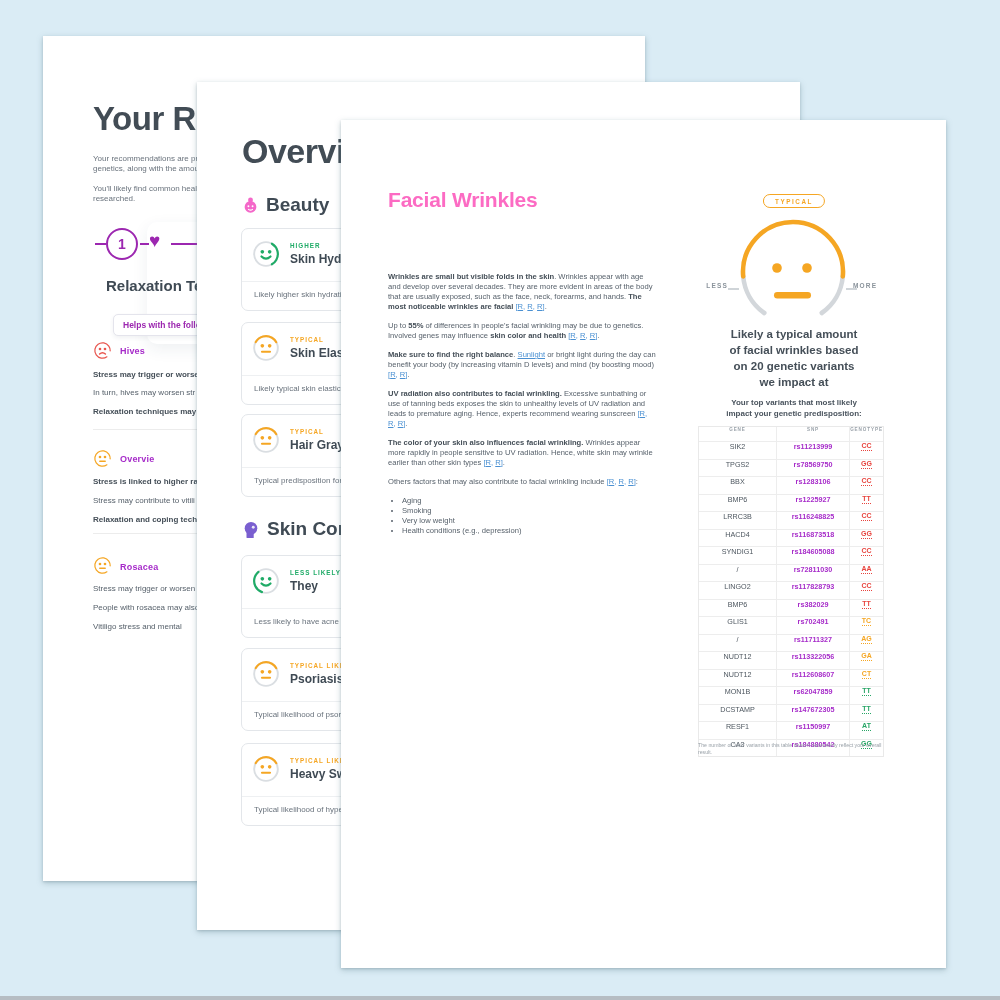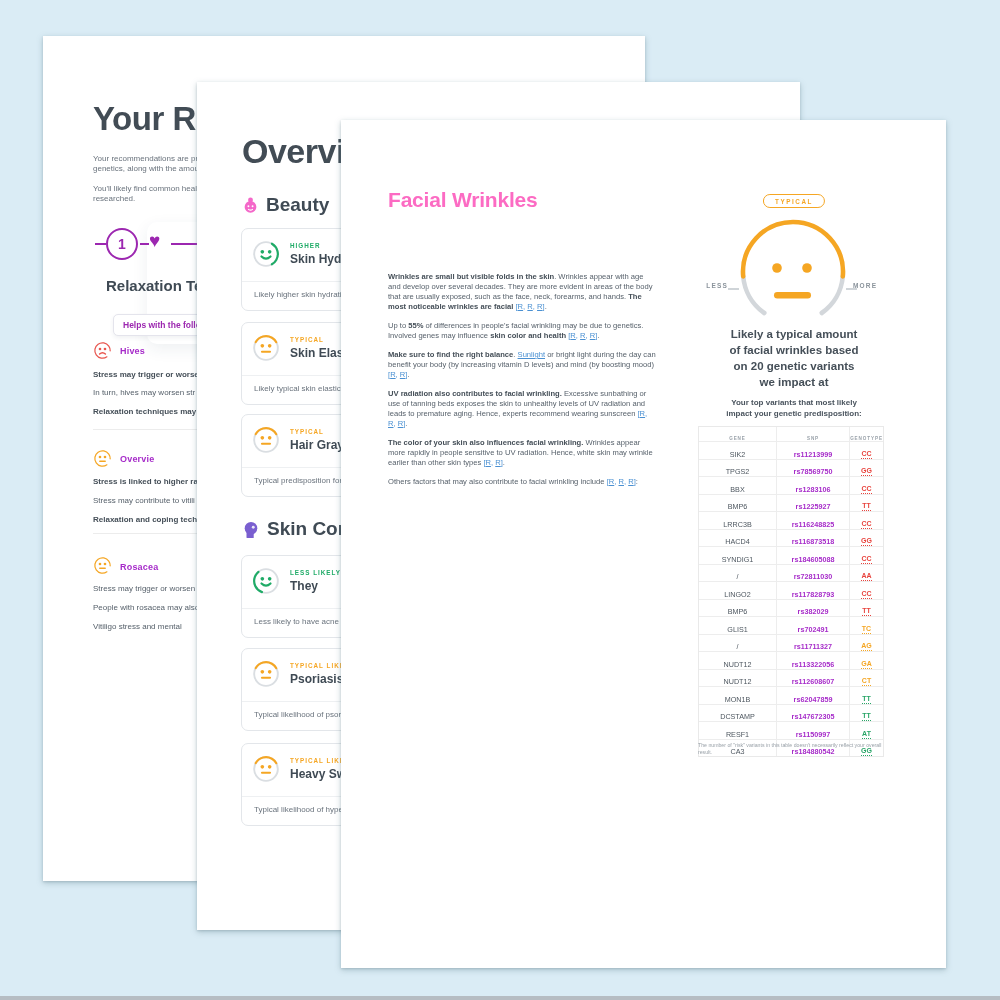--- a/index.html
+++ b/index.html
@@ -75,21 +75,21 @@
   .gauge-svg .garc{fill:none;stroke-width:4.6;stroke-linecap:round;}
   .gless{left:353px;top:162px;width:34px;text-align:right;}
   .gmore{left:512px;top:162px;width:40px;text-align:left;}
   .gside{font-size:6.5px;font-weight:700;letter-spacing:1.2px;color:#8a939b;}
   .gtick{top:168px;width:11px;height:1.5px;background:#cfd4d8;}
   .result-line{left:340px;width:226px;text-align:center;font-size:11.5px;font-weight:700;color:#454f58;line-height:16px;}
   .tintro-line{left:340px;width:226px;text-align:center;font-size:8px;font-weight:600;color:#4a545e;line-height:11px;}
   .vtable{left:357px;top:306px;width:186px;border:1px solid #e9e9e9;box-sizing:border-box;}
   .vrow{display:grid;grid-template-columns:77px 73px 34px;border-top:1px solid #ededed;}
   .vrow:first-child{border-top:none;}
-  .vcell{border-left:1px solid #ededed;display:flex;align-items:flex-end;justify-content:center;height:16.5px;box-sizing:border-box;}
+  .vcell{border-left:1px solid #ededed;display:flex;align-items:flex-start;justify-content:center;height:16.5px;box-sizing:border-box;}
   .vcell:first-child{border-left:none;}
   .vhead .vcell{height:14px;}
   .vhead .vcell span{font-size:4.6px;font-weight:700;letter-spacing:.9px;color:#9aa2aa;}
   .gene{font-size:7.2px;color:#4d565f;}
   .snp{font-size:7.2px;font-weight:600;color:#a62bc9;}
   .gt{font-size:7px;font-weight:700;border-bottom:1px dotted currentColor;line-height:8px;}
   .gt.red{color:#e8433d;} .gt.orange{color:#f5a623;} .gt.green{color:#27a566;}
   .footnote{left:357px;top:622px;width:186px;font-size:5.2px;line-height:7px;color:#99a1a8;}
 
   .bottom-strip{left:0;bottom:0;width:1000px;height:4px;background:#b6bdc3;z-index:10;}
@@ -259,20 +259,26 @@
 <div class="page page-front">
   <div class="abs fp-title nowrap">Facial Wrinkles</div>
 
   <div class="abs article">
       <p class="para"><b>Wrinkles are small but visible folds in the skin</b><span>. Wrinkles appear with age and develop over several decades. They are more evident in areas of the body that are usually exposed, such as the face, neck, forearms, and hands. </span><b>The most noticeable wrinkles are facial</b><span> </span><span class="refs">[<span class="u">R</span>, <span class="u">R</span>, <span class="u">R</span>]</span><span>.</span></p>
       <p class="para"><span>Up to </span><b>55%</b><span> of differences in people's facial wrinkling may be due to genetics. Involved genes may influence </span><b>skin color and health</b><span> </span><span class="refs">[<span class="u">R</span>, <span class="u">R</span>, <span class="u">R</span>]</span><span>.</span></p>
       <p class="para"><b>Make sure to find the right balance</b><span>. </span><span class="link u">Sunlight</span><span> or bright light during the day can benefit your body (by increasing vitamin D levels) and mind (by boosting mood) </span><span class="refs">[<span class="u">R</span>, <span class="u">R</span>]</span><span>.</span></p>
       <p class="para"><b>UV radiation also contributes to facial wrinkling.</b><span> Excessive sunbathing or use of tanning beds exposes the skin to unhealthy levels of UV radiation and leads to premature aging. Hence, experts recommend wearing sunscreen </span><span class="refs">[<span class="u">R</span>, <span class="u">R</span>, <span class="u">R</span>]</span><span>.</span></p>
       <p class="para"><b>The color of your skin also influences facial wrinkling.</b><span> Wrinkles appear more rapidly in people sensitive to UV radiation. Hence, white skin may wrinkle earlier than other skin types </span><span class="refs">[<span class="u">R</span>, <span class="u">R</span>]</span><span>.</span></p>
       <p class="para"><span>Others factors that may also contribute to facial wrinkling include </span><span class="refs">[<span class="u">R</span>, <span class="u">R</span>, <span class="u">R</span>]</span><span>:</span></p>
+      <ul class="blist">
+        <li>Aging</li>
+        <li>Smoking</li>
+        <li>Very low weight</li>
+        <li>Health conditions (e.g., depression)</li>
+      </ul>
     </div>
 
   <div class="abs gbadge">TYPICAL</div>
   <svg class="abs gauge-svg" width="120" height="120" viewBox="0 0 120 120">
     <path class="garc" stroke="#d3d7db" d="M10.2 64.4 A50 50 0 0 0 31.3 101"></path>
     <path class="garc" stroke="#d3d7db" d="M109.8 64.4 A50 50 0 0 1 88.7 101"></path>
     <path class="garc" stroke="#f5a623" d="M10.2 64.4 A50 50 0 1 1 109.8 64.4"></path>
     <circle cx="44" cy="56" r="4.8" fill="#f5a623"></circle>
     <circle cx="74" cy="56" r="4.8" fill="#f5a623"></circle>
     <rect x="41" y="80" width="37" height="6.5" rx="3.2" fill="#f5a623"></rect>

